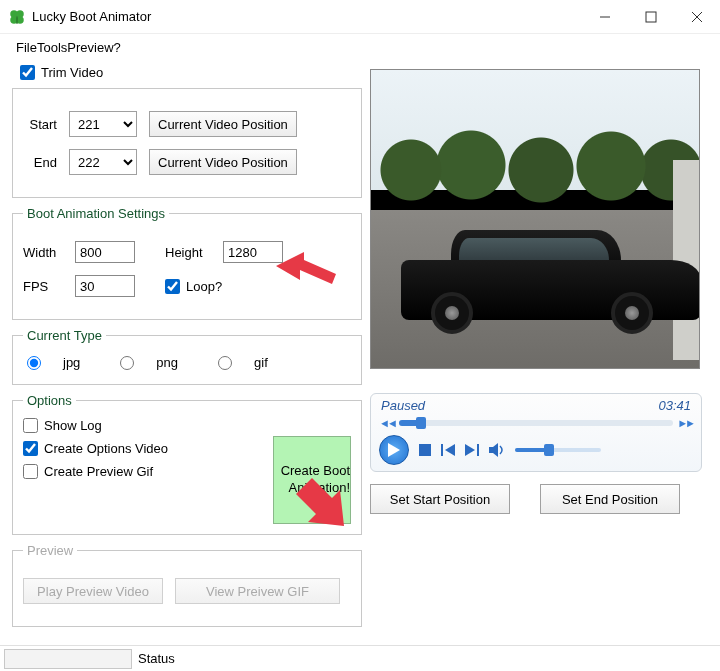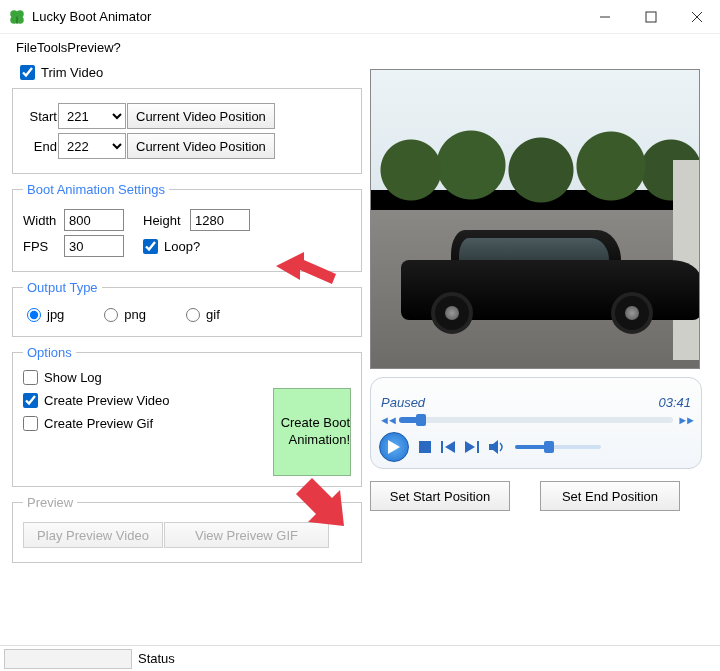--- a/index.html
+++ b/index.html
@@ -9,48 +9,48 @@
   .title { flex: 1; font-size: 13px; }
   .winbtn { width: 46px; height: 30px; display: flex; align-items: center; justify-content: center; color: #333; }
   .winbtn svg { stroke: #333; stroke-width: 1px; fill: none; }
   .menubar { display: flex; padding: 6px 16px 8px 16px; font-size: 15px; }
   .content { display: flex; padding: 0 12px; }
   .left { width: 350px; }
   .right { width: 340px; padding-left: 8px; }
   .chk { display: flex; align-items: center; gap: 6px; }
   input[type=checkbox] { width: 15px; height: 15px; accent-color: #0066cc; margin:0; }
   fieldset { border: 1px solid #c8c8c8; margin: 8px 0 4px 0; padding: 8px 10px 10px 10px; }
-  legend { padding: 0 4px; color: #3b82f6; }
+  legend { padding: 0 4px; color: #14532d; }
   fieldset.nolegend { border-top: 1px solid #c8c8c8; padding-top:10px; }
-  .row { display: flex; align-items: center; gap: 1px; margin: 4px 0; }
+  .row { display: flex; align-items: center; gap: 12px; margin: 12px 0; }
   .lbl { width: 34px; text-align: right; }
   select.spin { width: 68px; height: 26px; border: 1px solid #a0a0a0; background:#fff; padding-left:4px; }
   .btn { height: 26px; border: 1px solid #a0a0a0; background: linear-gradient(#fdfdfd,#ececec); padding: 4px 8px; display:inline-flex; align-items:center; justify-content:center; cursor:default; }
   .txt { width: 60px; height: 22px; border: 1px solid #888; padding: 6px 4px; background:#fff; }
   .radio-row { display:flex; gap: 40px; padding: 4px 4px; }
-  .radio { display:flex; align-items:center; gap:6px;justify-content:center; }
+  .radio { display:flex; align-items:center; gap:22px;justify-content:center; }
   input[type=radio] { width:14px; height:14px; margin:0; }
   .options-flex { display:flex; }
   .options-left { flex:1; display:flex; flex-direction:column; gap:8px; padding-top:2px; }
   .create-btn { width: 78px; height: 88px; background: #b4f4b4; border:1px solid #8ab88a; display:flex; align-items:center; justify-content:center; text-align:right; line-height:1.3; margin-top:20px; }
   fieldset.disabled legend { color:#aaa; }
   .btn.disabled { color:#aaa; border-color:#d0d0d0; background:linear-gradient(#fafafa,#f0f0f0); }
   .video-frame { width: 330px; height: 300px; border:1px solid #888; background:#000; position:relative; overflow:hidden; margin-top:6px; }
   .sky { position:absolute; top:0; left:0; right:0; height:120px; background:linear-gradient(#ecf3f7,#dfe9ed); }
   .trees { position:absolute; top:60px; left:0; right:0; height:110px; background: radial-gradient(circle at 40px 40px,#3a5a2a 30px,transparent 31px), radial-gradient(circle at 100px 35px,#3b5d2c 34px,transparent 35px), radial-gradient(circle at 170px 40px,#365228 32px,transparent 33px), radial-gradient(circle at 240px 36px,#3a5a2a 34px,transparent 35px), radial-gradient(circle at 300px 40px,#365228 30px,transparent 31px); }
   .road { position:absolute; top:140px; left:0; right:0; bottom:0; background:linear-gradient(#8a8884,#6e6c68); }
   .car { position:absolute; top:150px; left:30px; width:320px; height:120px; }
   .car-body { position:absolute; bottom:20px; width:300px; height:60px; background:linear-gradient(#1a1a1a,#000); border-radius: 8px 30px 8px 8px / 8px 20px 8px 8px; }
   .car-roof { position:absolute; bottom:70px; left:50px; width:170px; height:40px; background:linear-gradient(#1e1e1e,#0a0a0a); border-radius: 14px 24px 0 0 / 24px 30px 0 0; }
   .car-window { position:absolute; bottom:72px; left:58px; width:150px; height:30px; background:linear-gradient(#4a5a5e,#2a3438); border-radius: 10px 18px 0 0 / 18px 22px 0 0; }
   .wheel { position:absolute; bottom:6px; width:42px; height:42px; background:#111; border-radius:50%; border:4px solid #222; }
   .wheel.w1 { left:30px; } .wheel.w2 { left:210px; }
   .hub { position:absolute; inset:10px; background:radial-gradient(#999,#555); border-radius:50%; }
   .pillar { position:absolute; top:90px; right:0; width:26px; height:200px; background:#cfcfca; }
-  .player { margin-top:8px; border:1px solid #cfd6dd; border-radius:13px; padding:17px 8px 6px 8px; background:linear-gradient(#fdfdfd,#f2f6fa); }
+  .player { margin-top:24px; border:1px solid #cfd6dd; border-radius:6px; padding:4px 8px 6px 8px; background:linear-gradient(#fdfdfd,#f2f6fa); }
   .pstatus { display:flex; justify-content:space-between; font-style:italic; color:#2a5aa0; font-size:12px; padding:0 2px 2px 2px; }
   .seekrow { display:flex; align-items:center; gap:4px; padding:2px 0 4px 0;}
   .seek { flex:1; height:6px; background:#e0e8f0; border-radius:3px; position:relative; }
   .seek .prog { position:absolute; left:0; top:0; bottom:0; width:8%; background:#3a7fd5; border-radius:3px; }
   .seek .thumb { position:absolute; left:8%; top:-3px; width:10px; height:12px; background:#3a7fd5; border-radius:2px; transform:translateX(-50%); }
   .skip { color:#3a7fd5; letter-spacing:-3px; font-size:11px; }
   .controls { display:flex; align-items:center; gap:10px; padding-top:2px;}
   .play { width:30px; height:30px; border-radius:50%; background:radial-gradient(#5faef5,#1f6fcf); border:1px solid #1a5aa8; display:flex; align-items:center; justify-content:center; }
   .play svg { fill:#fff; }
   .ctl { color:#2a6ac0; }
@@ -136,21 +136,21 @@
         <span style="width:40px">FPS</span>
         <input class="txt" value="30" style="">
         <label class="chk" style="margin-left:18px">
           <input type="checkbox" checked="" style="">
           <span>Loop?</span>
         </label>
       </div>
     </fieldset>
 
     <fieldset>
-      <legend>Output Type</legend>
+      <legend>Current Type</legend>
       <div class="radio-row">
         <label class="radio">
             <input type="radio" name="ot" checked="" style="">
             <span>jpg</span>
           </label>
         <label class="radio">
             <input type="radio" name="ot" style="">
             <span>png</span>
           </label>
         <label class="radio">
@@ -163,21 +163,21 @@
     <fieldset>
       <legend>Options</legend>
       <div class="options-flex">
         <div class="options-left">
           <label class="chk">
               <input type="checkbox" style="">
               <span>Show Log</span>
             </label>
           <label class="chk">
               <input type="checkbox" checked="" style="">
-              <span>Create Preview Video</span>
+              <span>Create Options Video</span>
             </label>
           <label class="chk">
               <input type="checkbox" style="">
               <span>Create Preview Gif</span>
             </label>
         </div>
         <div class="create-btn">Create Boot Animation!</div>
       </div>
     </fieldset>
 

